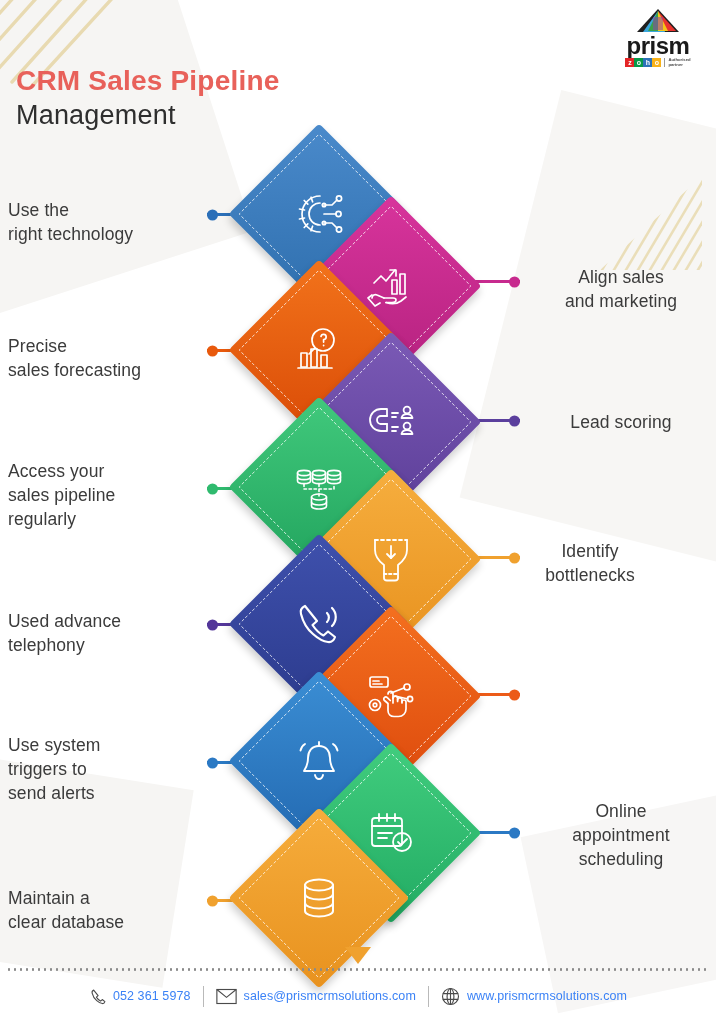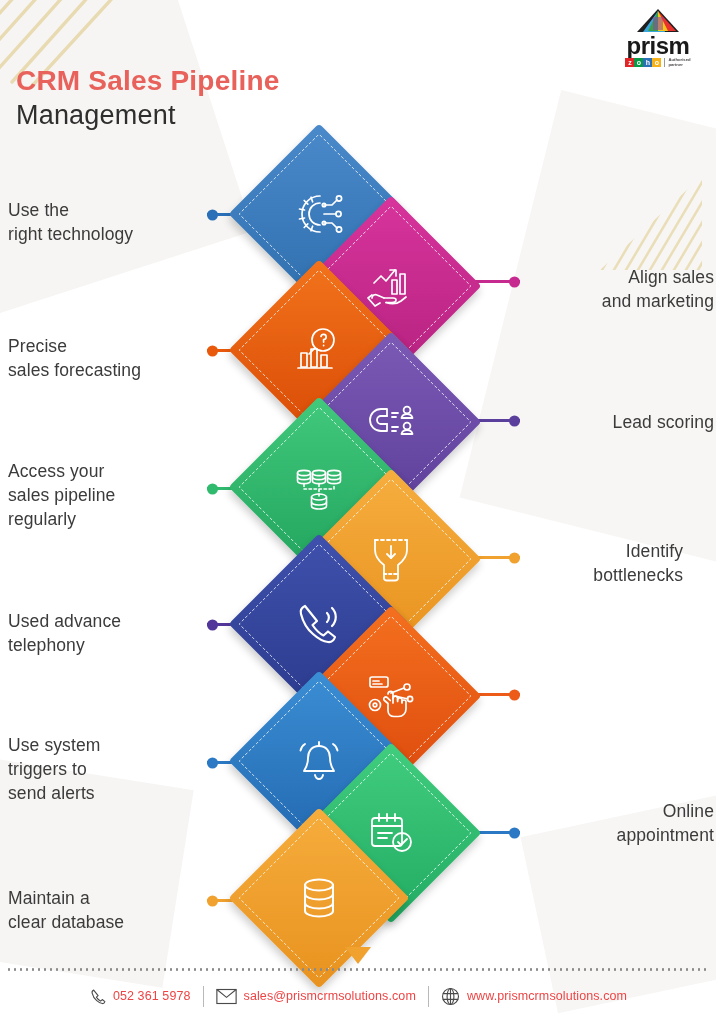--- a/index.html
+++ b/index.html
@@ -182,21 +182,21 @@
   .label {
     position: absolute;
     z-index: 5;
     font-size: 17.5px;
     line-height: 24px;
     color: #3b3b3b;
     font-weight: 400;
     letter-spacing: 0.1px;
   }
   .label.l { }
-  .label.r { text-align: right; }
+  .label.r { text-align: center; }
 
   
   .divider-dots {
     position: absolute;
     left: 6px; right: 6px;
     bottom: 53px;
     height: 3px;
     z-index: 5;
     background-image: radial-gradient(circle, #8a8a8a 1.1px, transparent 1.2px);
     background-size: 6px 3px;
@@ -210,21 +210,21 @@
     align-items: center;
     justify-content: center;
     gap: 12px;
     z-index: 5;
   }
   .fitem {
     display: flex;
     align-items: center;
     gap: 7px;
     font-size: 12.5px;
-    color: #ef4444;
+    color: #3b82f6;
     letter-spacing: 0.1px;
   }
   .fitem svg { display: block; }
   .fsep { width: 1px; height: 21px; background: #b9b9b9; }
 
   .arrow-accent {
     position: absolute;
     left: 50%; bottom: 60px;
     transform: translateX(-50%);
     width: 0; height: 0;
@@ -538,20 +538,21 @@
 
   <div class="label l" style="left:8px; top:733px; width:188px;">
     <div>Use system</div>
     <div>triggers to</div>
     <div>send alerts</div>
   </div>
 
   <div class="label r" style="left:528px; top:799px; width:186px;">
     <div>Online</div>
     <div>appointment</div>
+    <div>scheduling</div>
   </div>
 
   <div class="label l" style="left:8px; top:886px; width:188px;">
     <div>Maintain a</div>
     <div>clear database</div>
   </div>
 
   <div class="arrow-accent"></div>
   <div class="divider-dots"></div>
 

